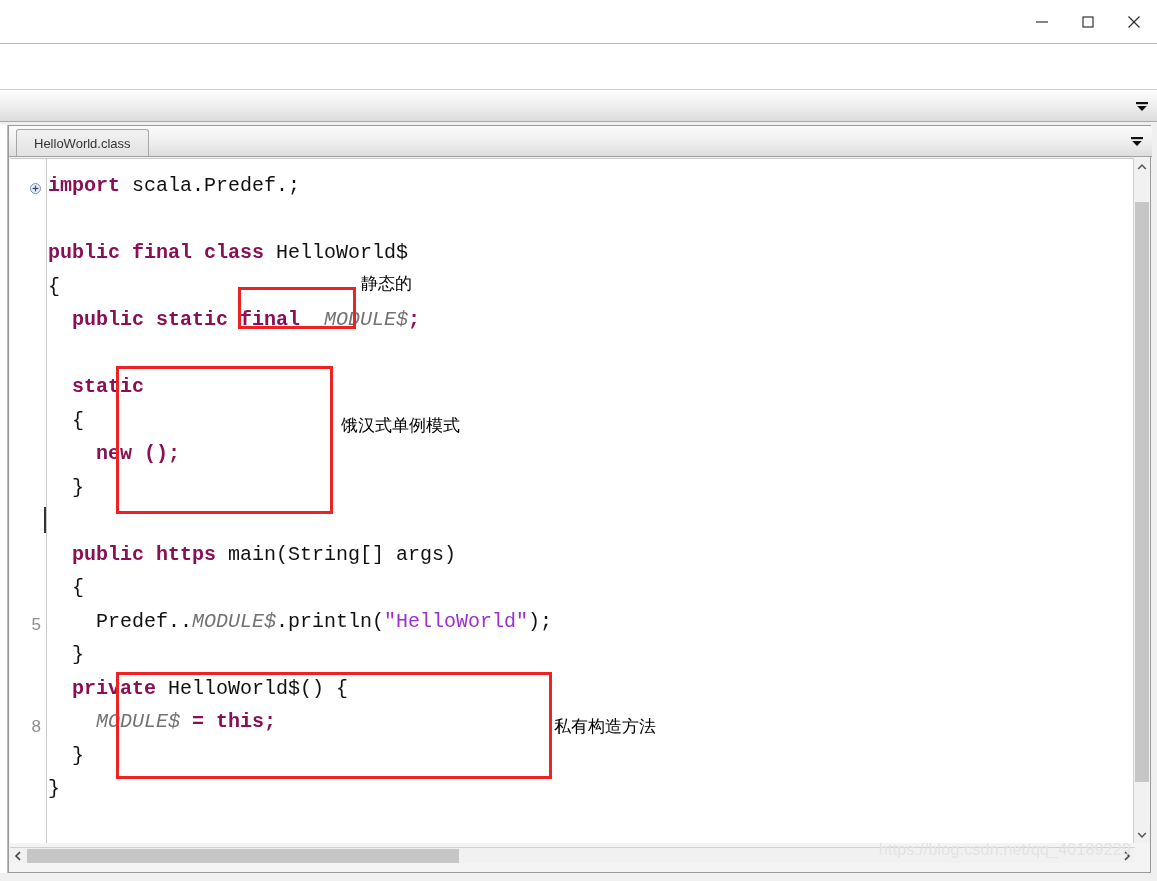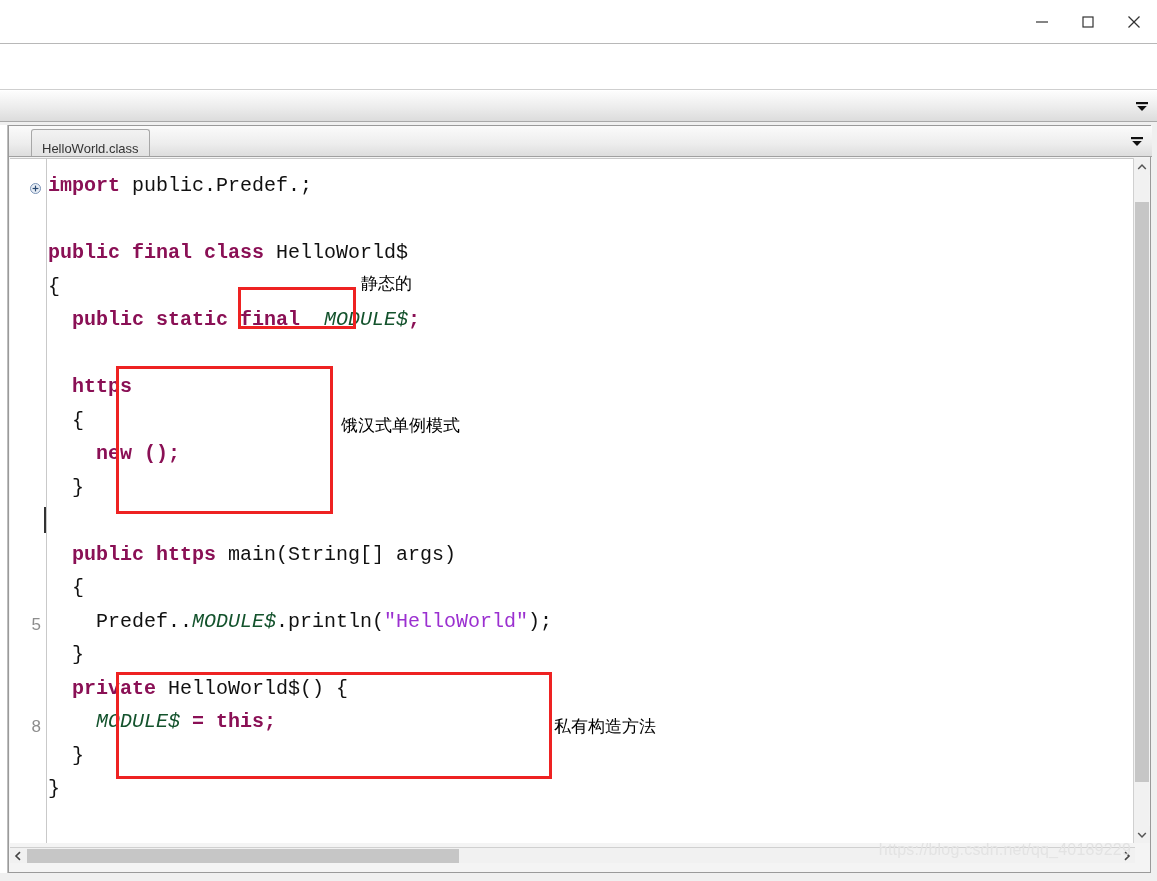--- a/index.html
+++ b/index.html
@@ -73,28 +73,27 @@
   
   .tabrow {
     position: absolute; left: 0; top: 0;
     width: 1143px; height: 31px;
     background: linear-gradient(to bottom,#fbfbfb 0%,#ededed 60%,#dddddd 100%);
     border-bottom: 1px solid #a0a0a0;
   }
   .tab {
     position: absolute; top: 3px;
     height: 27px;
-    display: flex; align-items: flex-end;
-    padding: 0 10px;
+    display: flex; align-items: center;
+    padding: 0 17px;
     font-size: 13px;
     color: #1a1a1a;
     border: 1px solid #a7a7a7;
     border-bottom: none;
     border-radius: 3px 3px 0 0;
-    margin-left: 15px;
   }
   .tab.inactive {
     left: 7px;
     background: linear-gradient(to bottom,#f2f2f2,#e2e2e2);
     color: #333;
   }
   .tab.active {
     left: 150px;
     background: #ffffff;
     font-weight: bold;
@@ -146,21 +145,21 @@
     position: absolute; left: 0; top: 10px;
     margin: 0; padding: 0;
     font-family: "Liberation Mono", "DejaVu Sans Mono", monospace;
     font-size: 20px;
     line-height: 33.5px;
     color: #111111;
     white-space: pre;
     letter-spacing: 0px;
   }
   pre.code .kw   { color: #8a1055; font-weight: bold; }
-  pre.code .fld  { color: #14532d; font-style: italic; }
+  pre.code .fld  { color: #737373; font-style: italic; }
   pre.code .str  { color: #9b30d0; }
   pre.code .pl   { color: #111111; }
 
   
   .caret {
     position: absolute;
     width: 2px; background: #333;
   }
 
   
@@ -297,27 +296,27 @@
               <circle cx="5.5" cy="5.5" r="5" fill="#e8eef6" stroke="#7b93b5" stroke-width="1"></circle>
               <line x1="2.6" y1="5.5" x2="8.4" y2="5.5" stroke="#2a4a72" stroke-width="1.2"></line>
               <line x1="5.5" y1="2.6" x2="5.5" y2="8.4" stroke="#2a4a72" stroke-width="1.2"></line>
             </svg>
           </div>
           <div class="gutter-num" style="top:456px;">5</div>
           <div class="gutter-num" style="top:558px;">8</div>
         </div>
 
         <div class="code-body">
-          <pre class="code"><span class="kw">import</span> <span class="pl">public.Predef.;</span>
+          <pre class="code"><span class="kw">import</span> <span class="pl">scala.Predef.;</span>
 
 <span class="kw">public final class</span> <span class="pl">HelloWorld$</span>
 <span class="pl">{</span>
 <span class="pl">  </span><span class="kw">public static final</span>  <span class="fld">MODULE$</span><span class="kw">;</span>
 
-<span class="pl">  </span><span class="kw">https</span>
+<span class="pl">  </span><span class="kw">static</span>
 <span class="pl">  {</span>
 <span class="pl">    </span><span class="kw">new</span> <span class="kw">();</span>
 <span class="pl">  }</span>
 
 <span class="pl">  </span><span class="kw">public https</span> <span class="pl">main(String[] args)</span>
 <span class="pl">  {</span>
 <span class="pl">    Predef..</span><span class="fld">MODULE$</span><span class="pl">.println(</span><span class="str">"HelloWorld"</span><span class="pl">);</span>
 <span class="pl">  }</span>
 <span class="pl">  </span><span class="kw">private</span> <span class="pl">HelloWorld$() {</span>
 <span class="pl">    </span><span class="fld">MODULE$</span> <span class="kw">=</span> <span class="kw">this;</span>

